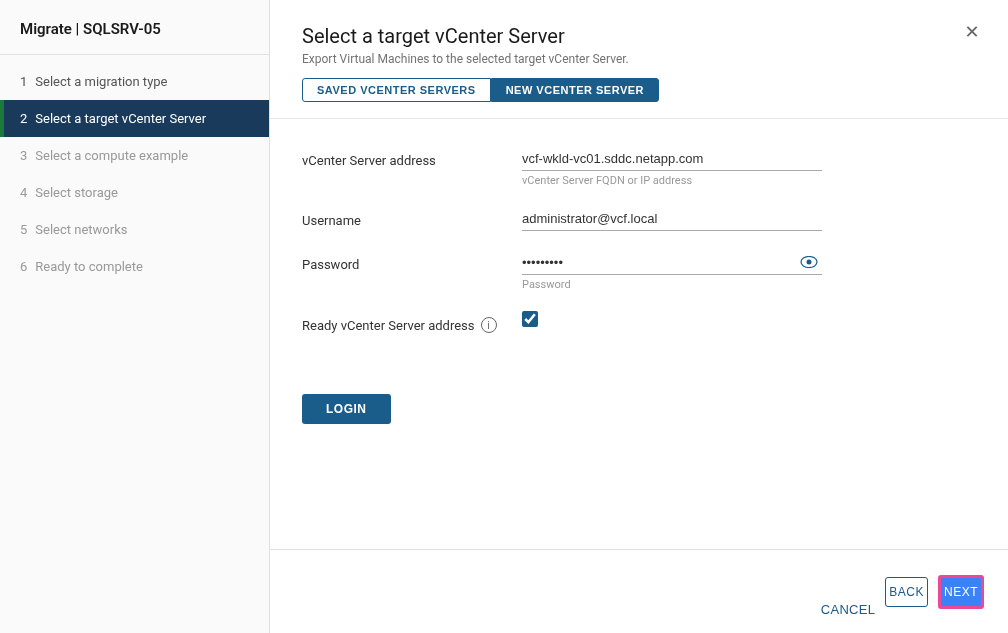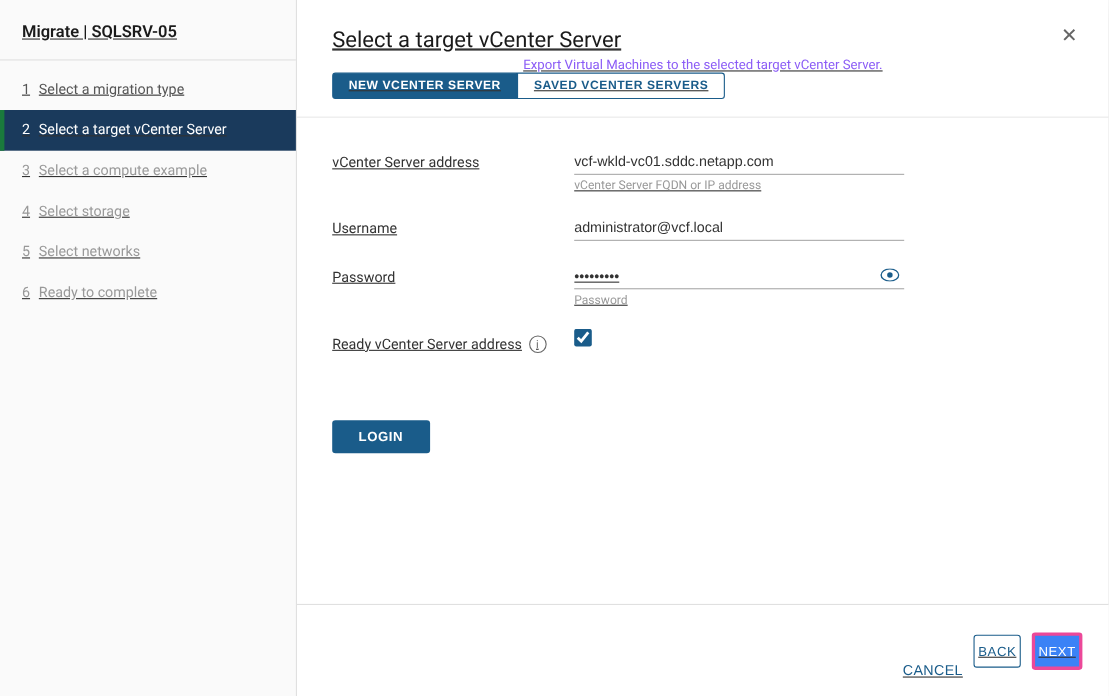--- a/index.html
+++ b/index.html
@@ -14,21 +14,20 @@
       color: #333;
     }
     .dialog {
       width: 1008px;
       height: 633px;
       background: #fff;
       display: flex;
       flex-direction: row;
       box-shadow: 0 4px 20px rgba(0,0,0,0.25);
       position: relative;
-      text-decoration: underline;
     }
     
     .sidebar {
       width: 270px;
       background: #fafafa;
       border-right: 1px solid #e0e0e0;
       display: flex;
       flex-direction: column;
       padding: 0;
     }
@@ -92,22 +91,22 @@
       position: relative;
     }
     .content-title {
       font-size: 20px;
       font-weight: 400;
       color: #1a1a1a;
       margin-bottom: 4px;
     }
     .content-subtitle {
       font-size: 12px;
-      color: #8b5cf6;
-      text-align: center;
+      color: #737373;
+      margin-bottom: 12px;
     }
     .close-btn {
       position: absolute;
       top: 20px;
       right: 24px;
       width: 24px;
       height: 24px;
       background: none;
       border: none;
       cursor: pointer;
@@ -316,22 +315,22 @@
       <span class="step-label">Ready to complete</span>
         </div>
       </div>
   </div>
 
   <div class="content">
     <div class="content-header">
       <h2 class="content-title">Select a target vCenter Server</h2>
       <p class="content-subtitle">Export Virtual Machines to the selected target vCenter Server.</p>
       <div class="tab-bar" id="tab-bar">
+          <button class="tab-btn inactive">SAVED VCENTER SERVERS</button>
           <button class="tab-btn active">NEW VCENTER SERVER</button>
-          <button class="tab-btn inactive">SAVED VCENTER SERVERS</button>
         </div>
       <button class="close-btn">✕</button>
     </div>
 
     <div class="content-body">
       
       <div class="form-row">
         <div class="form-label">vCenter Server address</div>
         <div class="form-field">
           <input class="form-input" type="text" value="vcf-wkld-vc01.sddc.netapp.com" style="">

